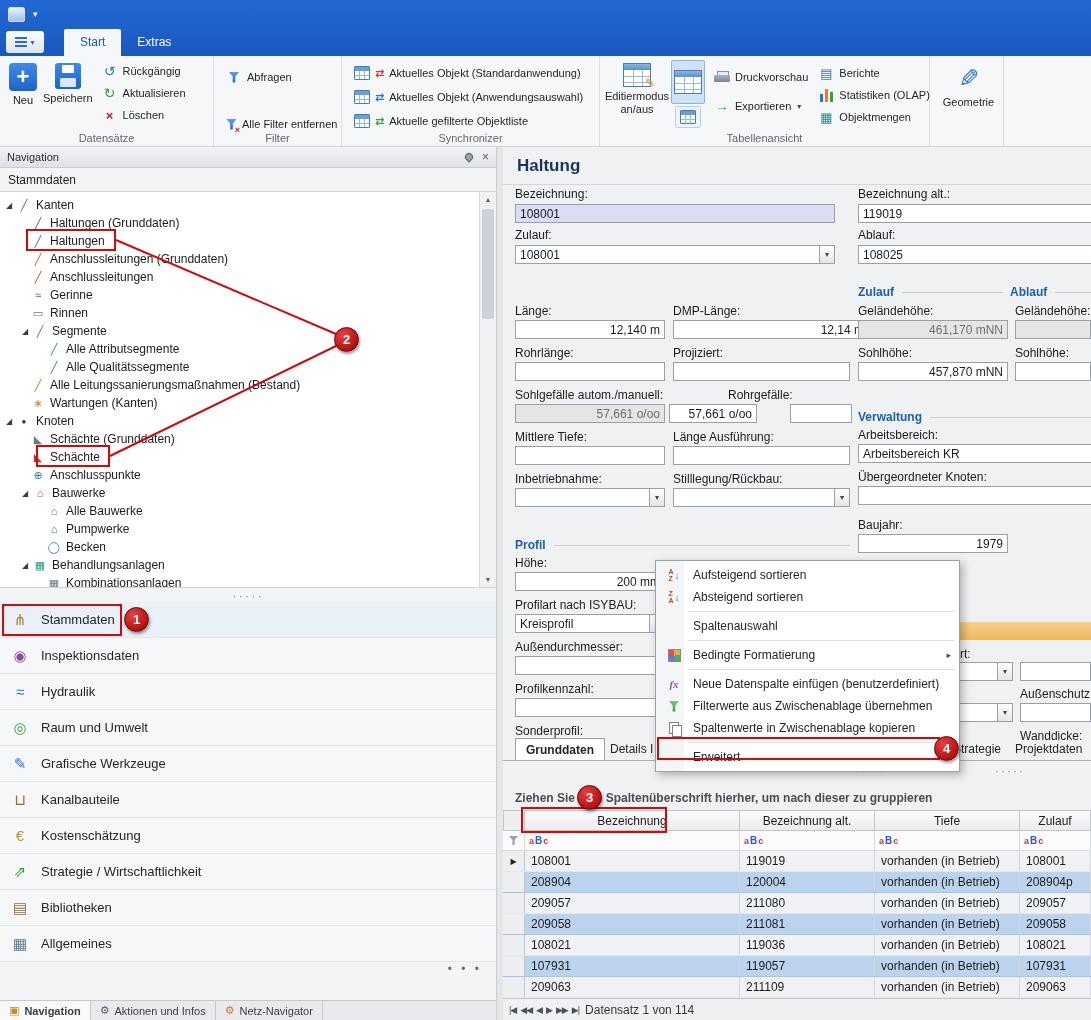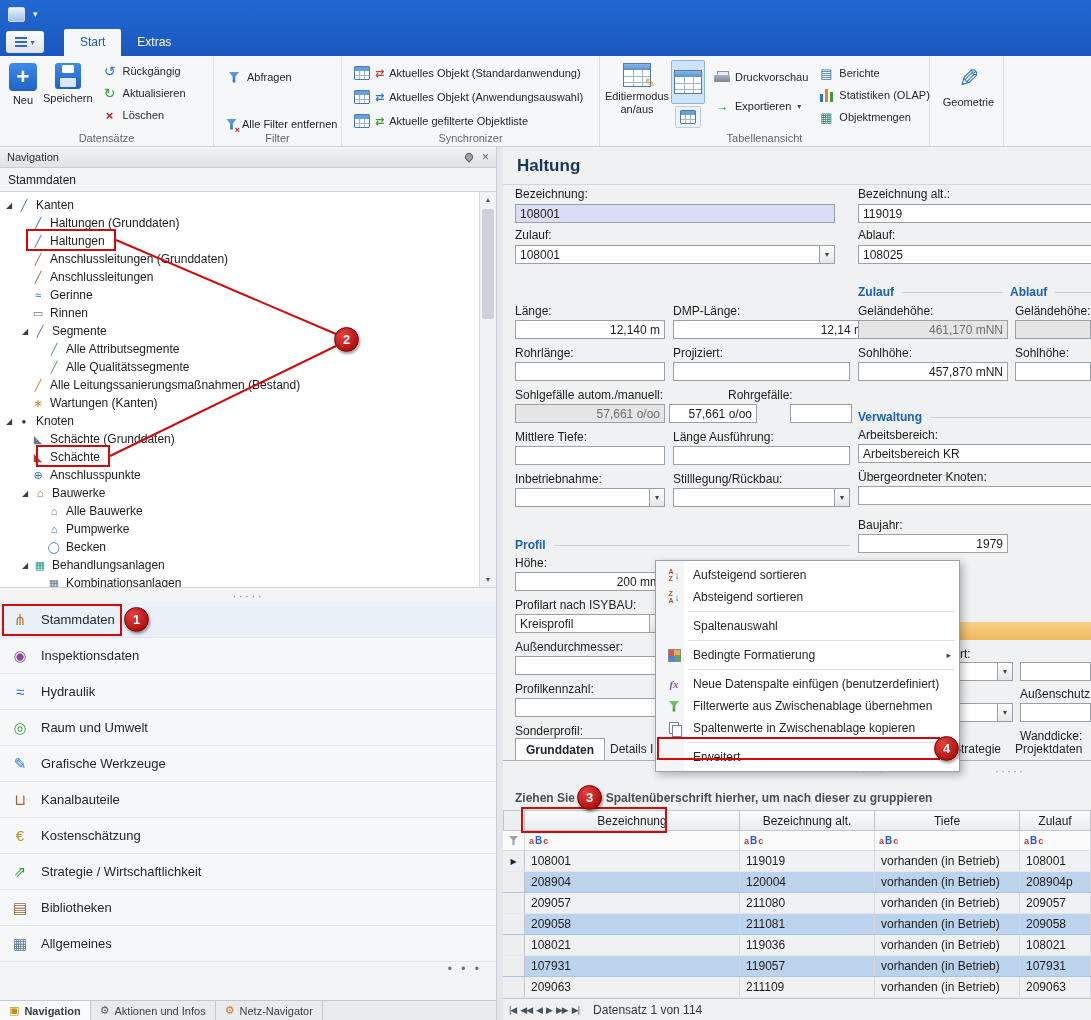--- a/index.html
+++ b/index.html
@@ -119,21 +119,21 @@
 .gf{border-right:1px solid #d8dbdf;border-bottom:1px solid #d8dbdf;background:#fbfbfc;display:flex;align-items:center;padding:0 4px;gap:2px;flex:none}
 .abc{font-size:9px;font-weight:bold;display:flex;align-items:baseline;gap:1px}
 .abc .r{color:#c23a3a}.abc .b{color:#2a5ad0;font-size:10px}
 #grows{position:absolute;left:0;top:66px;width:588px}
 .grow{height:21px;display:flex;border-bottom:1px solid #e2e7ee}
 .grow.alt{background:#bcd3ee;border-bottom:1px solid #aac4e4}
 .gc{display:flex;align-items:center;padding:0 6px;border-right:1px solid #d4d8de;overflow:hidden;white-space:nowrap;font-size:12px;flex:none}
 .gc.ind{justify-content:center;background:#eceef0;border-right:1px solid #c2c6cc;font-size:8px;color:#222;padding:0}
 #gstatus{position:absolute;left:0;top:851px;width:100%;height:22px;background:#eef0f2;border-top:1px solid #c5c8cc;display:flex;align-items:center;gap:4px;padding:0 6px;color:#33373c}
 .nb{font-size:9px;color:#4a5058;letter-spacing:-1px}
-#rec{margin-left:10px;font-size:12px}
+#rec{margin-left:2px;font-size:12px}
 
 
 #cmenu{position:absolute;left:655px;top:560px;width:305px;background:linear-gradient(to right,#f4f5f7 28px,#fff 28px);border:1px solid #9ba1a8;box-shadow:3px 3px 8px rgba(0,0,0,.28);padding:3px 0;z-index:50}
 .cmi{height:22px;display:flex;align-items:center;padding:0 8px;font-size:12px;color:#23262a}
 .cic{width:20px;margin-right:9px;display:flex;justify-content:center;align-items:center;flex:none}
 .clabel{white-space:nowrap}
 .sub{margin-left:auto;font-size:9px;color:#44484e}
 .cmsep{height:1px;background:#dcdfe3;margin:3px 4px 3px 32px}
 .sortic{display:flex;align-items:center;gap:1px}
 .sl{display:flex;flex-direction:column;font-size:7px;line-height:7px;font-weight:bold;color:#b05020}

